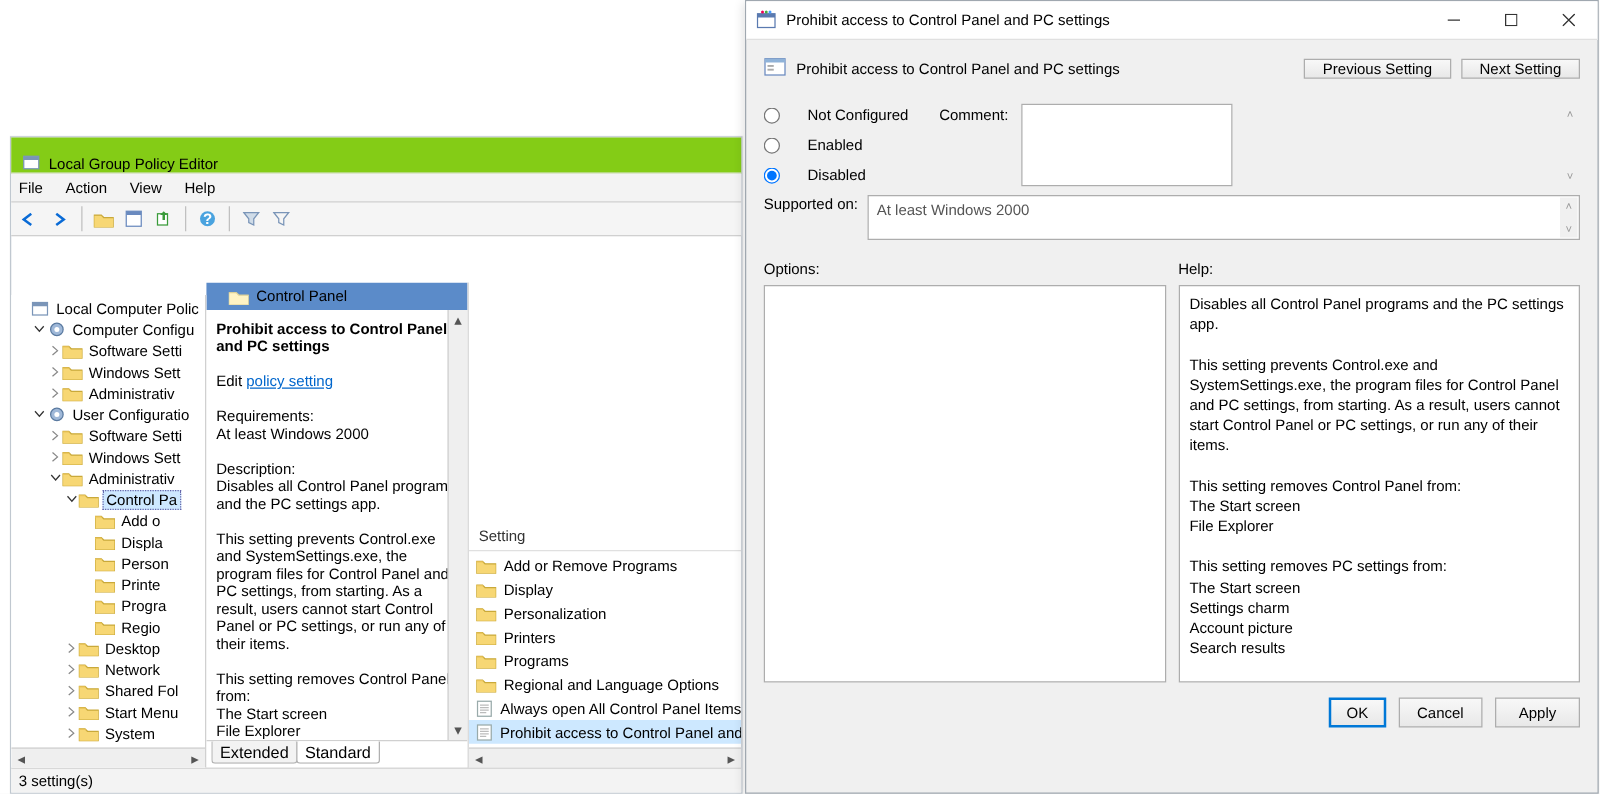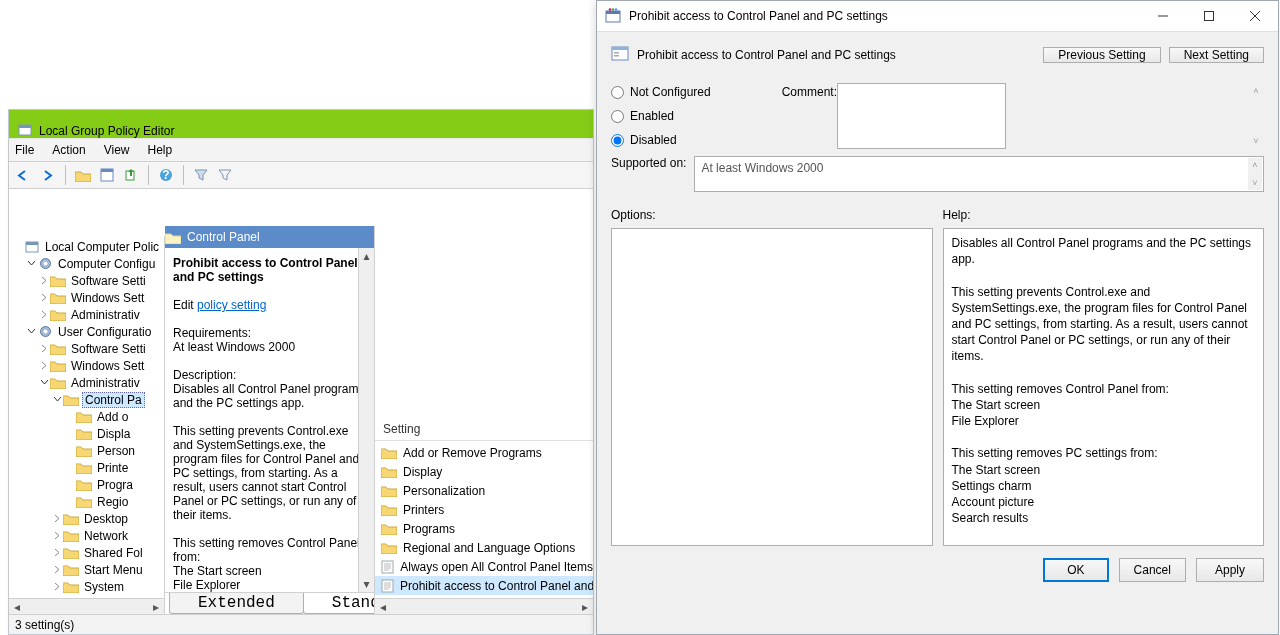--- a/index.html
+++ b/index.html
@@ -24,67 +24,67 @@
 .tree-row .caret { width: 11px; display: inline-flex; justify-content: center; color: #555; }
 .tree-row .sp { display: inline-block; }
 .tree-row .folder { width: 16px; height: 14px; margin-right: 3px; display: inline-flex; align-items: center; justify-content: center; }
 .tree-row.selected .label { background: #cde8ff; border: 1px dotted #66a; padding: 0 2px; }
 .tree-row .label { padding: 0 2px; }
 .tree-scroll-h { position: absolute; bottom: 0; left: 0; right: 0; height: 16px; background: #efefef; display: flex; align-items: center; justify-content: space-between; border-top: 1px solid #d0d0d0; }
 .tree-scroll-h .arr { width: 16px; height: 14px; display: flex; align-items: center; justify-content: center; color: #555; }
 
 
 .gpe-mid { width: 210px; border-right: 1px solid #d0d0d0; display: flex; flex-direction: column; overflow: hidden; }
-.gpe-mid .header { background: #5b8bc9; color: #ffffff; padding: 4px 0; display: flex; align-items: center; gap: 6px; }
+.gpe-mid .header { background: #5b8bc9; color: #000000; padding: 4px 18px; display: flex; align-items: center; gap: 6px; }
 .gpe-mid .content { flex: 1; padding: 8px 8px 0 8px; overflow: hidden; position: relative; }
 .gpe-mid .content b { font-weight: 600; }
 .gpe-mid .content a { color: #0066cc; text-decoration: underline; cursor: pointer; }
 .gpe-mid .scroll-v { position: absolute; right: 0; top: 0; bottom: 0; width: 16px; background: #efefef; display: flex; flex-direction: column; justify-content: space-between; border-left: 1px solid #d0d0d0; }
 .gpe-mid .scroll-v .arr { height: 16px; display: flex; align-items: center; justify-content: center; color: #555; }
 
 
 .gpe-list { flex: 1; display: flex; flex-direction: column; position: relative; overflow: hidden; }
 .gpe-list .colhdr { padding: 4px 8px; color: #333; border-bottom: 1px solid #e0e0e0; }
 .gpe-list .items { flex: 1; overflow: hidden; padding-top: 2px; }
 .list-row { display: flex; align-items: center; height: 19px; padding-left: 6px; white-space: nowrap; }
 .list-row.selected { background: #cde8ff; }
 .list-row .icon { width: 16px; height: 14px; margin-right: 6px; display: inline-flex; align-items: center; justify-content: center; }
 .gpe-list .scroll-h { position: absolute; bottom: 0; left: 0; right: 0; height: 16px; background: #efefef; display: flex; align-items: center; border-top: 1px solid #d0d0d0; }
 .gpe-list .scroll-h .arr { width: 16px; height: 14px; display: flex; align-items: center; justify-content: center; color: #555; }
 .gpe-list .scroll-h .track { flex: 1; position: relative; }
 .gpe-list .scroll-h .thumb { position: absolute; left: 0; width: 60%; top: 1px; bottom: 1px; background: #cfcfcf; }
 
 
 .gpe-tabs { height: 22px; border-top: 1px solid #d0d0d0; display: flex; align-items: flex-start; padding-left: 4px; background: #fff; }
-.gpe-tabs .tab { border: 1px solid #b0b0b0; border-top: none; padding: 1px 28px; background: #fff; margin-right: -1px; cursor: default; border-radius: 0 0 3px 3px; font-size: 16px; font-family: Liberation Mono, monospace; }
+.gpe-tabs .tab { border: 1px solid #b0b0b0; border-top: none; padding: 1px 6px; background: #fff; margin-right: -1px; cursor: default; border-radius: 0 0 3px 3px; font-size: 13px; }
 .gpe-tabs .tab.inactive { background: #f3f3f3; }
 
 
 .gpe-status { height: 20px; display: flex; align-items: center; padding: 0 6px; background: #f3f3f3; border-top: 1px solid #d0d0d0; }
 
 
 .dlg { position: absolute; left: 596px; top: 0; width: 683px; height: 635px; background: #f0f0f0; border: 1px solid #a0a8b0; box-shadow: -2px 2px 8px rgba(0,0,0,.12); }
 .dlg-titlebar { height: 31px; background: #fff; display: flex; align-items: center; padding: 0 0 0 8px; border-bottom: 1px solid #e0e0e0; }
 .dlg-titlebar .icon { width: 16px; height: 16px; margin-right: 8px; display: inline-flex; align-items: center; justify-content: center; }
 .dlg-titlebar .title { flex: 1; }
 .dlg-titlebar .winbtns { display: flex; }
 .dlg-titlebar .winbtn { width: 46px; height: 31px; display: flex; align-items: center; justify-content: center; cursor: default; }
 
 .dlg-body { padding: 12px 14px; }
 .dlg-head { display: flex; align-items: center; justify-content: space-between; margin-bottom: 18px; }
 .dlg-head .left { display: flex; align-items: center; gap: 8px; }
 .dlg-head .nav { display: flex; gap: 8px; }
 .dlg-btn { border: 1px solid #adadad; background: linear-gradient(#f8f8f8,#e8e8e8); padding: 0 14px; cursor: default; }
-.dlg-btn.default { border: 2px solid #0078d7; padding: 3px 22px; }
+.dlg-btn.default { border: 2px solid #0078d7; padding: 3px 12px; }
 .dlg-btn.apply { padding: 4px 18px; }
 
 .dlg-row { display: flex; align-items: flex-start; margin-bottom: 4px; }
 .dlg-row .radios { width: 130px; display: flex; flex-direction: column; gap: 10px; padding-top: 2px; }
-.dlg-row .radios label { display: flex; align-items: center; gap: 6px; }
-.dlg-row .lbl { width: 76px; text-align: right; padding-top: 2px; margin-left: 20px; }
+.dlg-row .radios label { display: flex; align-items: center; gap: 22px; }
+.dlg-row .lbl { width: 76px; text-align: center; padding-top: 2px; }
 .dlg-row textarea, .dlg-row .ro { flex: 1; border: 1px solid #adadad; background: #fff; resize: none; font: inherit; padding: 4px 6px; }
 .dlg-row .ro { height: 36px; color: #555; position: relative; }
 .dlg-row textarea { height: 66px; }
 .scroll-stub { position: absolute; right: 1px; top: 1px; bottom: 1px; width: 14px; background: #f0f0f0; display: flex; flex-direction: column; justify-content: space-between; }
 .scroll-stub .a { height: 14px; display: flex; align-items: center; justify-content: center; color: #999; font-size: 9px; }
 
 .dlg-labels { display: flex; margin-top: 16px; }
 .dlg-labels .l { flex: 1; }
 .dlg-labels .r { flex: 1; margin-left: 10px; }
 

